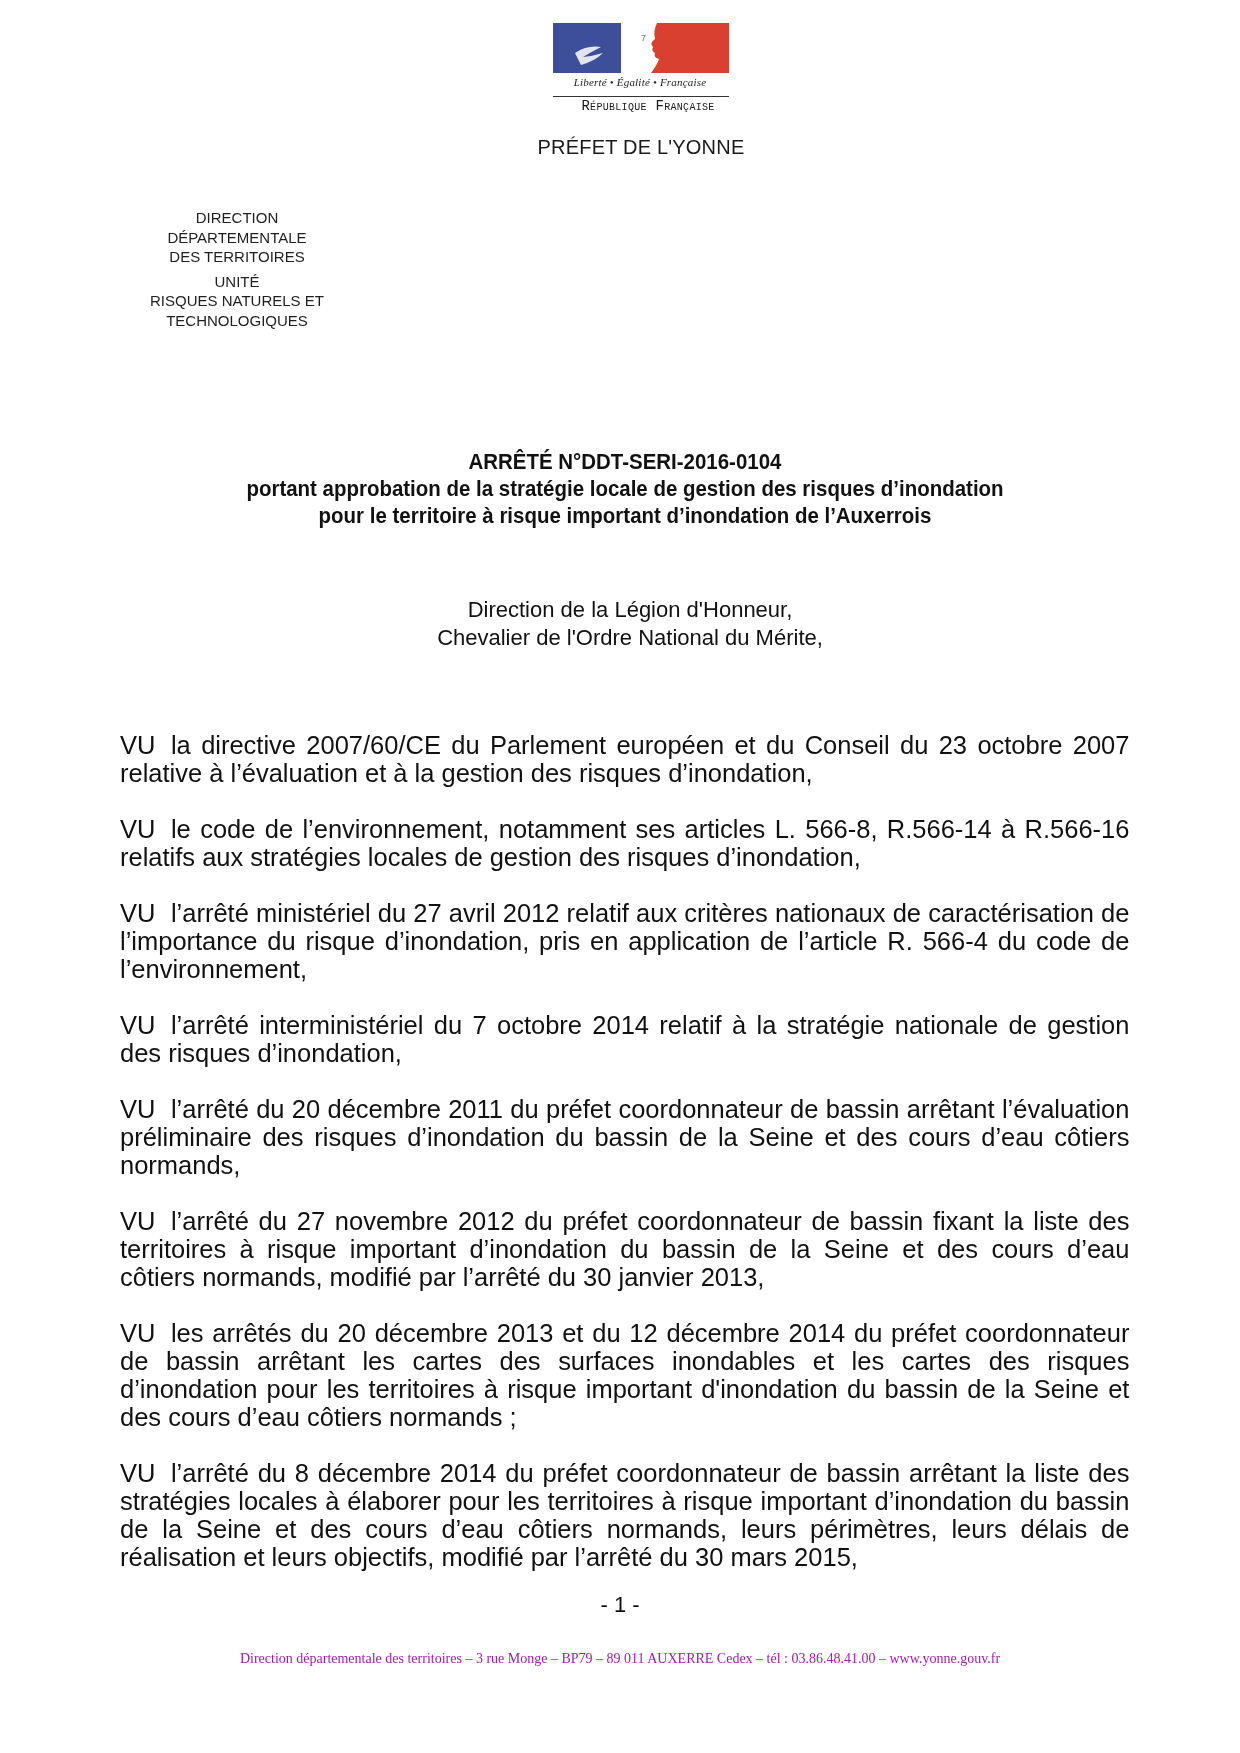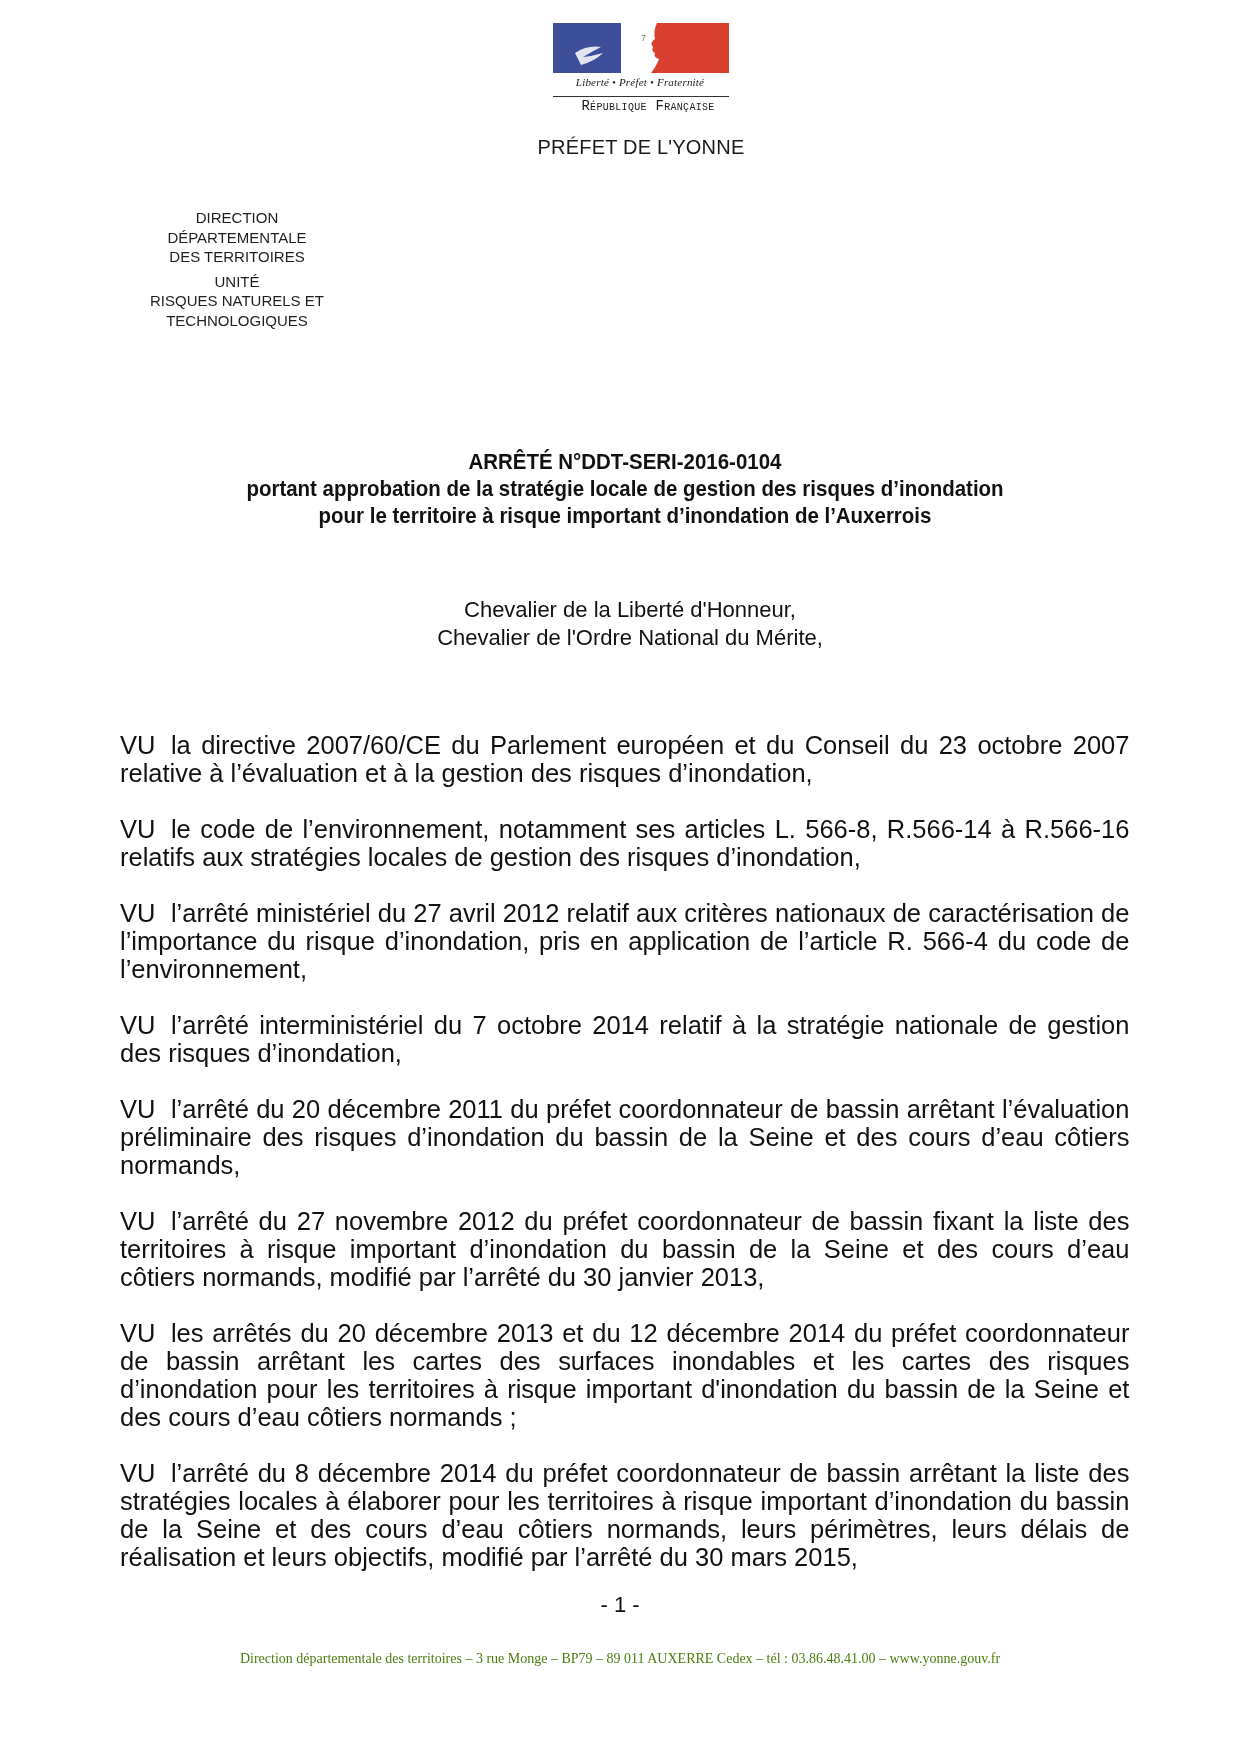--- a/index.html
+++ b/index.html
@@ -55,36 +55,36 @@
       margin: 0 0 28px 0; text-align: justify;
       transform: scaleX(0.98); transform-origin: 0 0; width: 1030px;
     }
     .vu .kw { display: inline-block; width: 52px; }
 
     
     .pagenum { left: 560px; top: 1592px; width: 120px; text-align: center; font-size: 22px; color: #111; }
     .footer {
       left: 140px; top: 1651px; width: 960px; text-align: center;
       font-family: "Liberation Serif", "DejaVu Serif", serif;
-      font-size: 14px; color: #4d7c0f;
+      font-size: 14px; color: #a21caf;
     }
   </style>
 </head>
 <body>
 
 <div class="abs logo">
   <svg width="176" height="50" viewBox="0 0 176 50">
     <rect x="0" y="0" width="68" height="50" fill="#3d4f9a"></rect>
     <path d="M68 0 L68 14 Q60 20 56 26 Q50 32 40 36 Q30 40 20 44 L20 50 L0 50 L0 0 Z" fill="#3d4f9a"></path>
     <path d="M22 30 Q34 22 48 24 Q40 28 30 34 Q40 33 50 30 Q42 38 28 42 Z" fill="#ffffff" opacity="0.85"></path>
     <path d="M104 0 L176 0 L176 50 L98 50 Q104 42 106 36 Q100 34 102 30 Q98 28 100 24 Q96 20 102 16 Q100 8 104 0 Z" fill="#d9402f"></path>
     <text x="88" y="18" font-size="9" fill="#777">7</text>
   </svg>
 </div>
-<div class="abs motto">Liberté • Préfet • Fraternité</div>
+<div class="abs motto">Liberté • Égalité • Française</div>
 <div class="abs motto-rule"></div>
 <div class="abs republique">République Française</div>
 <div class="abs prefet">PRÉFET DE L'YONNE</div>
 
 <div class="abs service">
   <div class="grp">
     <span class="ln">DIRECTION</span>
     <span class="ln">DÉPARTEMENTALE</span>
     <span class="ln">DES TERRITOIRES</span>
   </div>
@@ -95,21 +95,21 @@
   </div>
 </div>
 
 <div class="abs title">
   <span class="ln">ARRÊTÉ N°DDT-SERI-2016-0104</span>
   <span class="ln">portant approbation de la stratégie locale de gestion des risques d’inondation</span>
   <span class="ln">pour le territoire à risque important d’inondation de l’Auxerrois</span>
 </div>
 
 <div class="abs preamble">
-  <span class="ln">Chevalier de la Liberté d'Honneur,</span>
+  <span class="ln">Direction de la Légion d'Honneur,</span>
   <span class="ln">Chevalier de l'Ordre National du Mérite,</span>
 </div>
 
 <div class="abs vu-list">
   <p class="vu"><span class="kw">VU</span><span>la directive 2007/60/CE du Parlement européen et du Conseil du 23 octobre 2007 relative à l’évaluation et à la gestion des risques d’inondation,</span></p>
   <p class="vu"><span class="kw">VU</span><span>le code de l’environnement, notamment ses articles L. 566-8, R.566-14 à R.566-16 relatifs aux stratégies locales de gestion des risques d’inondation,</span></p>
   <p class="vu"><span class="kw">VU</span><span>l’arrêté ministériel du 27 avril 2012 relatif aux critères nationaux de caractérisation de l’importance du risque d’inondation, pris en application de l’article R. 566-4 du code de l’environnement,</span></p>
   <p class="vu"><span class="kw">VU</span><span>l’arrêté interministériel du 7 octobre 2014 relatif à la stratégie nationale de gestion des risques d’inondation,</span></p>
   <p class="vu"><span class="kw">VU</span><span>l’arrêté du 20 décembre 2011 du préfet coordonnateur de bassin arrêtant l’évaluation préliminaire des risques d’inondation du bassin de la Seine et des cours d’eau côtiers normands,</span></p>
   <p class="vu"><span class="kw">VU</span><span>l’arrêté du 27 novembre 2012 du préfet coordonnateur de bassin fixant la liste des territoires à risque important d’inondation du bassin de la Seine et des cours d’eau côtiers normands, modifié par l’arrêté du 30 janvier 2013,</span></p>

